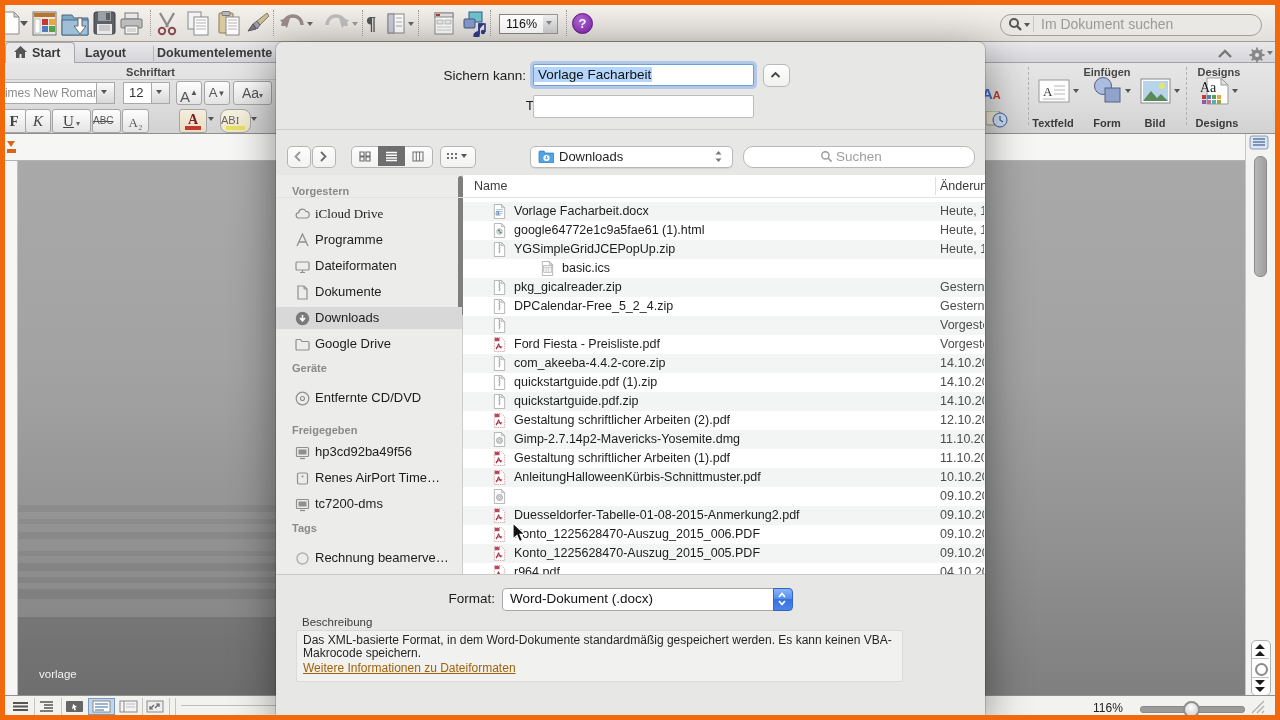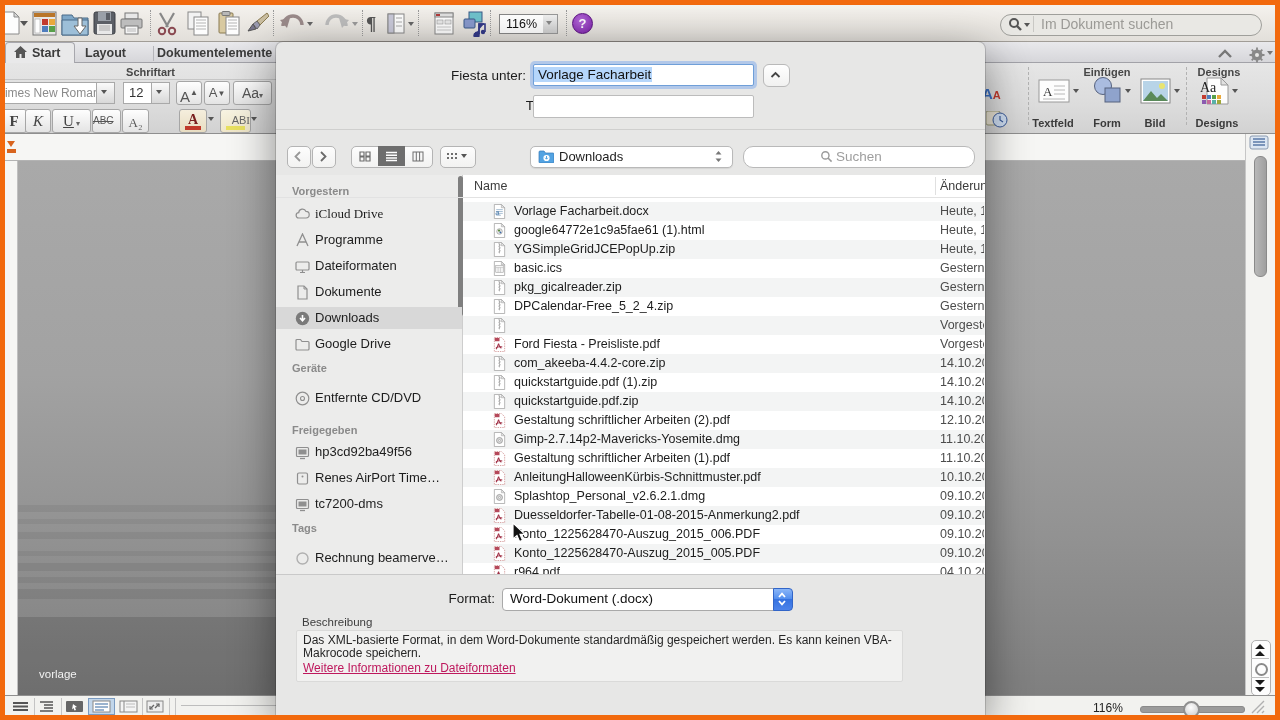--- a/index.html
+++ b/index.html
@@ -166,21 +166,21 @@
     <div class="rbtn abs" style="left:199px;top:18px;width:24px;height:22px;font-size:13px;color:#555;text-align:center;line-height:22px;">A<span style="font-size:8px;vertical-align:1px;">▼</span></div>
     <div class="rbtn abs" style="left:228px;top:18px;width:37px;height:22px;font-size:14px;color:#555;text-align:center;line-height:22px;">Aa<span style="font-size:8px;color:#666;">▾</span></div>
     <div class="rbtn abs" style="left:-4px;top:46px;width:24px;height:22px;font-family:'Liberation Serif',serif;font-size:15px;font-weight:bold;color:#444;text-align:center;line-height:22px;">F</div>
     <div class="rbtn abs" style="left:20px;top:46px;width:24px;height:22px;font-family:'Liberation Serif',serif;font-size:15px;font-style:italic;color:#444;text-align:center;line-height:22px;">K</div>
     <div class="rbtn abs" style="left:47px;top:46px;width:37px;height:22px;font-family:'Liberation Serif',serif;font-size:15px;color:#444;text-align:center;line-height:22px;"><u>U</u><span style="font-size:8px;color:#666;"> ▾</span></div>
     <div class="rbtn abs" style="left:87px;top:46px;width:27px;height:22px;font-size:10px;color:#555;text-align:left;line-height:22px;text-decoration:line-through;">ABC</div>
     <div class="rbtn abs" style="left:117px;top:46px;width:25px;height:22px;font-family:'Liberation Serif',serif;font-size:13px;color:#555;text-align:center;line-height:26px;">A₂</div>
     <div class="rbtn abs" style="left:145px;top:46px;width:25px;height:22px;font-family:'Liberation Serif',serif;font-size:13px;color:#555;text-align:center;line-height:19px;margin-top:32px;">A²</div>
     <div class="rbtn abs" style="left:174px;top:46px;width:26px;height:22px;background:linear-gradient(180deg,#f5eedd,#e8ddc2);text-align:center;"><span style="font-family:'Liberation Serif',serif;font-size:14px;font-weight:bold;color:#7a2020;line-height:19px;">A</span><div class="abs" style="left:5px;top:16px;width:16px;height:3.5px;background:#c0392b;"></div></div>
     <div class="abs" style="left:203px;top:54px;width:0;height:0;border:3.5px solid transparent;border-top:4.5px solid #555;"></div>
-    <div class="rbtn abs" style="left:215px;top:46px;width:29px;height:22px;background:linear-gradient(180deg,#f7f3e2,#efe6c8);text-align:right;"><span style="font-size:11px;color:#666;line-height:19px;">AB<span style="font-family:'Liberation Serif',serif;">I</span></span><div class="abs" style="left:5px;top:16px;width:19px;height:3.5px;background:#e8e060;"></div></div>
+    <div class="rbtn abs" style="left:215px;top:46px;width:29px;height:22px;background:linear-gradient(180deg,#f7f3e2,#efe6c8);text-align:left;border-radius:8px;"><span style="font-size:11px;color:#666;line-height:19px;">AB<span style="font-family:'Liberation Serif',serif;">I</span></span><div class="abs" style="left:5px;top:16px;width:19px;height:3.5px;background:#e8e060;"></div></div>
     <div class="abs" style="left:246px;top:54px;width:0;height:0;border:3.5px solid transparent;border-top:4.5px solid #555;"></div>
     <div class="abs" style="left:1023px;top:4px;width:1px;height:58px;border-left:1px dashed #b2b2b2;"></div>
     <div class="abs" style="left:1181px;top:4px;width:1px;height:58px;border-left:1px dashed #b2b2b2;"></div>
     <div class="glabel abs" style="left:1032px;top:3px;width:140px;text-align:center;">Einfügen</div>
     <div class="glabel abs" style="left:1186px;top:3px;width:56px;text-align:center;">Designs</div>
     <div class="abs" style="left:977px;top:22px;font-size:15px;font-weight:bold;"><span style="color:#3a6fc4;">A</span><span style="color:#c23b2e;font-size:11px;">A</span></div>
     <svg class="abs" style="left:981px;top:48px" width="22" height="17" viewBox="0 0 22 17">
         <rect x="0" y="0" width="14" height="14" rx="2" fill="#e8e2d2" stroke="#997"></rect>
         <circle cx="14" cy="9" r="7" fill="#cddcf0" stroke="#3a5a98"></circle>
         <path d="M14 5v4l3 2" stroke="#3a5a98" fill="none" stroke-width="1.2"></path>
@@ -293,21 +293,21 @@
     <div class="abs" style="left:176px;top:9px;width:96px;height:1px;background:#bdbdbd;"></div>
     <div class="abs" style="left:1088px;top:5px;font-size:12px;color:#222;">116%</div>
     <div class="abs" style="left:1135px;top:10px;width:103px;height:5px;background:#9b9b9b;border:1px solid #8a8a8a;border-radius:3px;"></div>
     <div class="abs" style="left:1178px;top:5px;width:13px;height:13px;background:radial-gradient(circle at 45% 35%,#fdfdfd,#c8c8c8);border:2px solid #8f8f8f;border-radius:50%;"></div>
     <svg class="abs" style="left:1243px;top:3px" width="18" height="16" viewBox="0 0 18 16">
         <path d="M4 14L16 2M9 14l7-7M14 14l2-2" stroke="#b0b0b0" stroke-width="1.4"></path>
       </svg>
   </div>
 </div>
 <div id="dlg" class="abs">
-  <div class="lbl abs" style="left:0;top:24px;width:250px;height:20px;line-height:20px;">Fiesta unter:</div>
+  <div class="lbl abs" style="left:0;top:24px;width:250px;height:20px;line-height:20px;">Sichern kann:</div>
   <div class="abs" style="left:257px;top:22px;width:219px;height:20px;background:#fff;border:1.5px solid #6f9fd8;border-radius:2px;box-shadow:0 0 0 3px rgba(125,170,235,.5);font-size:13.5px;line-height:20px;"><span style="background:#b5d6fb;color:#111;padding:0 1px 0 4px;">Vorlage Facharbeit</span></div>
   <div class="abs" style="left:487px;top:22px;width:25px;height:21px;background:linear-gradient(180deg,#fff,#f1f1f0);border:1px solid #b9b9b9;border-radius:6px;"></div>
   <svg class="abs" style="left:494px;top:29px" width="11" height="8" viewBox="0 0 11 8">
       <path d="M1.5 6L5.5 2l4 4" fill="none" stroke="#444" stroke-width="1.8"></path>
     </svg>
   <div class="lbl abs" style="left:0;top:54px;width:250px;height:20px;line-height:20px;padding-left:32px;">Tags:</div>
   <div class="fld abs" style="left:257px;top:53px;width:219px;height:21px;"></div>
   <div class="abs" style="left:0;top:87px;width:709px;height:1px;background:#cfcfce;"></div>
   <div class="tbtn abs" style="left:11px;top:104px;width:22px;height:20px;"></div>
   <svg class="abs" style="left:17px;top:109px" width="9" height="11" viewBox="0 0 9 11">
@@ -440,21 +440,21 @@
         </div>
 <div class="row alt" style="top:40px;">
           <svg class="ricon" viewBox="0 0 13 16">
             <path d="M1 .5h7.5L12 4v11.5H1z" fill="#fff" stroke="#a0a0a0" stroke-width=".8"></path>
             <path d="M8.5 .5L12 4H8.5z" fill="#e4e4e4" stroke="#a0a0a0" stroke-width=".6"></path>
             <path d="M6 1v1.5h1V4H6v1.5h1V7H6v1.5h1V10H6v1.5h1" stroke="#909090" fill="none" stroke-width=".8"></path>
           </svg>
           <span class="rname">YGSimpleGridJCEPopUp.zip</span>
           <span class="rdate">Heute, 10:02</span>
         </div>
-<div class="row" style="top:59px;">
+<div class="row" style="top:59px;margin-left:48px;">
           <svg class="ricon" viewBox="0 0 13 16">
             <path d="M1 .5h7.5L12 4v11.5H1z" fill="#fff" stroke="#a0a0a0" stroke-width=".8"></path>
             <path d="M8.5 .5L12 4H8.5z" fill="#e4e4e4" stroke="#a0a0a0" stroke-width=".6"></path>
             <rect x="2.5" y="5" width="8" height="7" fill="#f4f4f4" stroke="#999" stroke-width=".6"></rect>
             <path d="M2.5 7h8M5 7v5M7.5 7v5" stroke="#aaa" stroke-width=".5"></path>
           </svg>
           <span class="rname">basic.ics</span>
           <span class="rdate">Gestern, 19:44</span>
         </div>
 <div class="row alt" style="top:78px;">
@@ -560,21 +560,20 @@
           <span class="rname">AnleitungHalloweenKürbis-Schnittmuster.pdf</span>
           <span class="rdate">10.10.2015</span>
         </div>
 <div class="row" style="top:287px;">
           <svg class="ricon" viewBox="0 0 13 16">
             <path d="M1 .5h7.5L12 4v11.5H1z" fill="#fff" stroke="#a0a0a0" stroke-width=".8"></path>
             <path d="M8.5 .5L12 4H8.5z" fill="#e4e4e4" stroke="#a0a0a0" stroke-width=".6"></path>
             <circle cx="6.5" cy="9" r="3.2" fill="#d8d8d8" stroke="#888" stroke-width=".7"></circle>
             <circle cx="6.5" cy="9" r="1" fill="#fff" stroke="#888" stroke-width=".5"></circle>
           </svg>
-          <span class="rname">Splashtop_Personal_v2.6.2.1.dmg</span>
           <span class="rdate">09.10.2015</span>
         </div>
 <div class="row alt" style="top:306px;">
           <svg class="ricon" viewBox="0 0 13 16">
             <path d="M1 .5h7.5L12 4v11.5H1z" fill="#fff" stroke="#c88" stroke-width=".8" stroke-dasharray="1.5 1"></path>
             <rect x="1.5" y="1" width="5" height="3.5" fill="#b5485a"></rect>
             <path d="M3 13c1.5-3 2.5-6 2.5-6s.5 3 3 5" fill="none" stroke="#a03045" stroke-width="1.1"></path>
             <path d="M2.5 11.5c2-1 5.5-1.5 7-1" fill="none" stroke="#a03045" stroke-width=".9"></path>
           </svg>
           <span class="rname">Duesseldorfer-Tabelle-01-08-2015-Anmerkung2.pdf</span>
@@ -618,18 +617,18 @@
     <div class="abs" style="left:234px;top:16px;font-size:13.5px;color:#111;">Word-Dokument (.docx)</div>
     <div class="abs" style="left:497px;top:13px;width:18px;height:21px;background:linear-gradient(180deg,#8ab6f8 0%,#5590ef 45%,#3672e0 50%,#4c83ea 100%);border:1px solid #3265c8;border-radius:0 4px 4px 0;"></div>
     <svg class="abs" style="left:501px;top:17px" width="10" height="14" viewBox="0 0 10 14">
         <path d="M2 5l3-3.4L8 5" fill="none" stroke="#fff" stroke-width="1.7"></path>
         <path d="M2 9l3 3.4L8 9" fill="none" stroke="#fff" stroke-width="1.7"></path>
       </svg>
     <div class="abs" style="left:26px;top:41px;font-size:11.5px;color:#3d3d3d;">Beschreibung</div>
     <div class="abs" style="left:20px;top:55px;width:605px;height:50px;background:#f1f1f0;border:1px solid #dadad9;border-radius:2px;"></div>
     <div class="abs" style="left:27px;top:58px;font-size:12px;color:#262626;white-space:nowrap;">Das XML-basierte Format, in dem Word-Dokumente standardmäßig gespeichert werden. Es kann keinen VBA-</div>
     <div class="abs" style="left:27px;top:71px;font-size:12px;color:#262626;white-space:nowrap;">Makrocode speichern.</div>
-    <div class="abs" style="left:27px;top:86px;font-size:12px;color:#be185d;text-decoration:underline;">Weitere Informationen zu Dateiformaten</div>
+    <div class="abs" style="left:27px;top:86px;font-size:12px;color:#a16207;text-decoration:underline;">Weitere Informationen zu Dateiformaten</div>
   </div>
 </div>
 <svg class="abs" style="left:511px;top:522px" width="17" height="23" viewBox="0 0 17 23">
     <path d="M2 1v16l4-3.5 2.5 6 3-1.2-2.5-6H14z" fill="#111" stroke="#fff" stroke-width="1.2"></path>
   </svg>
 
 </body></html>

